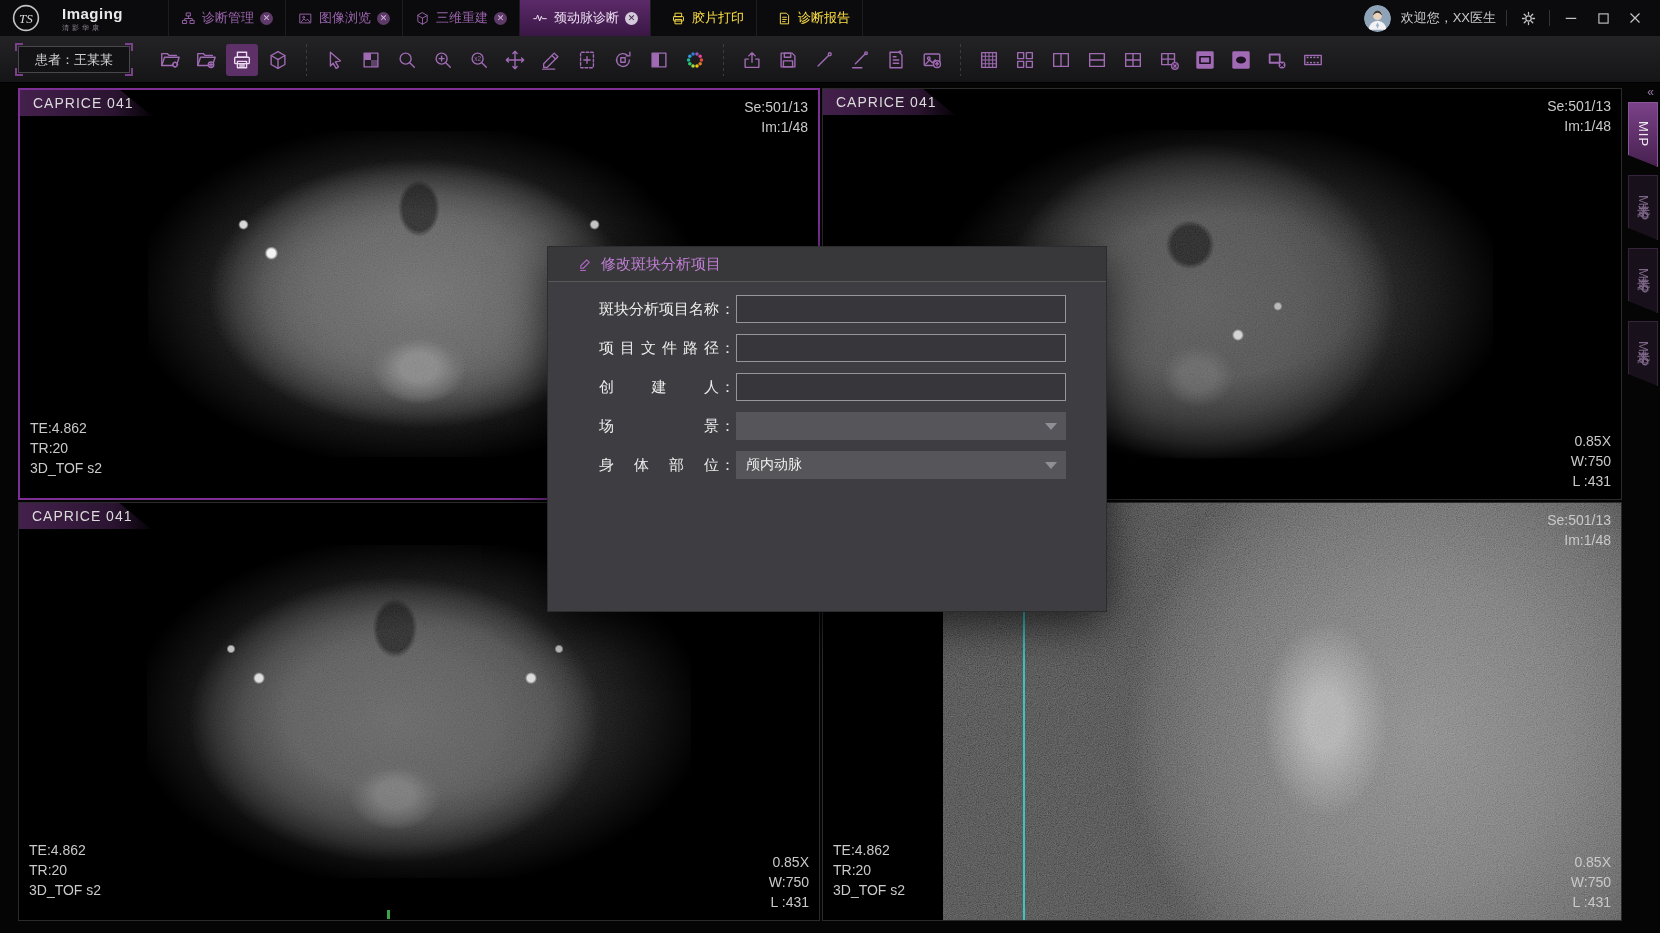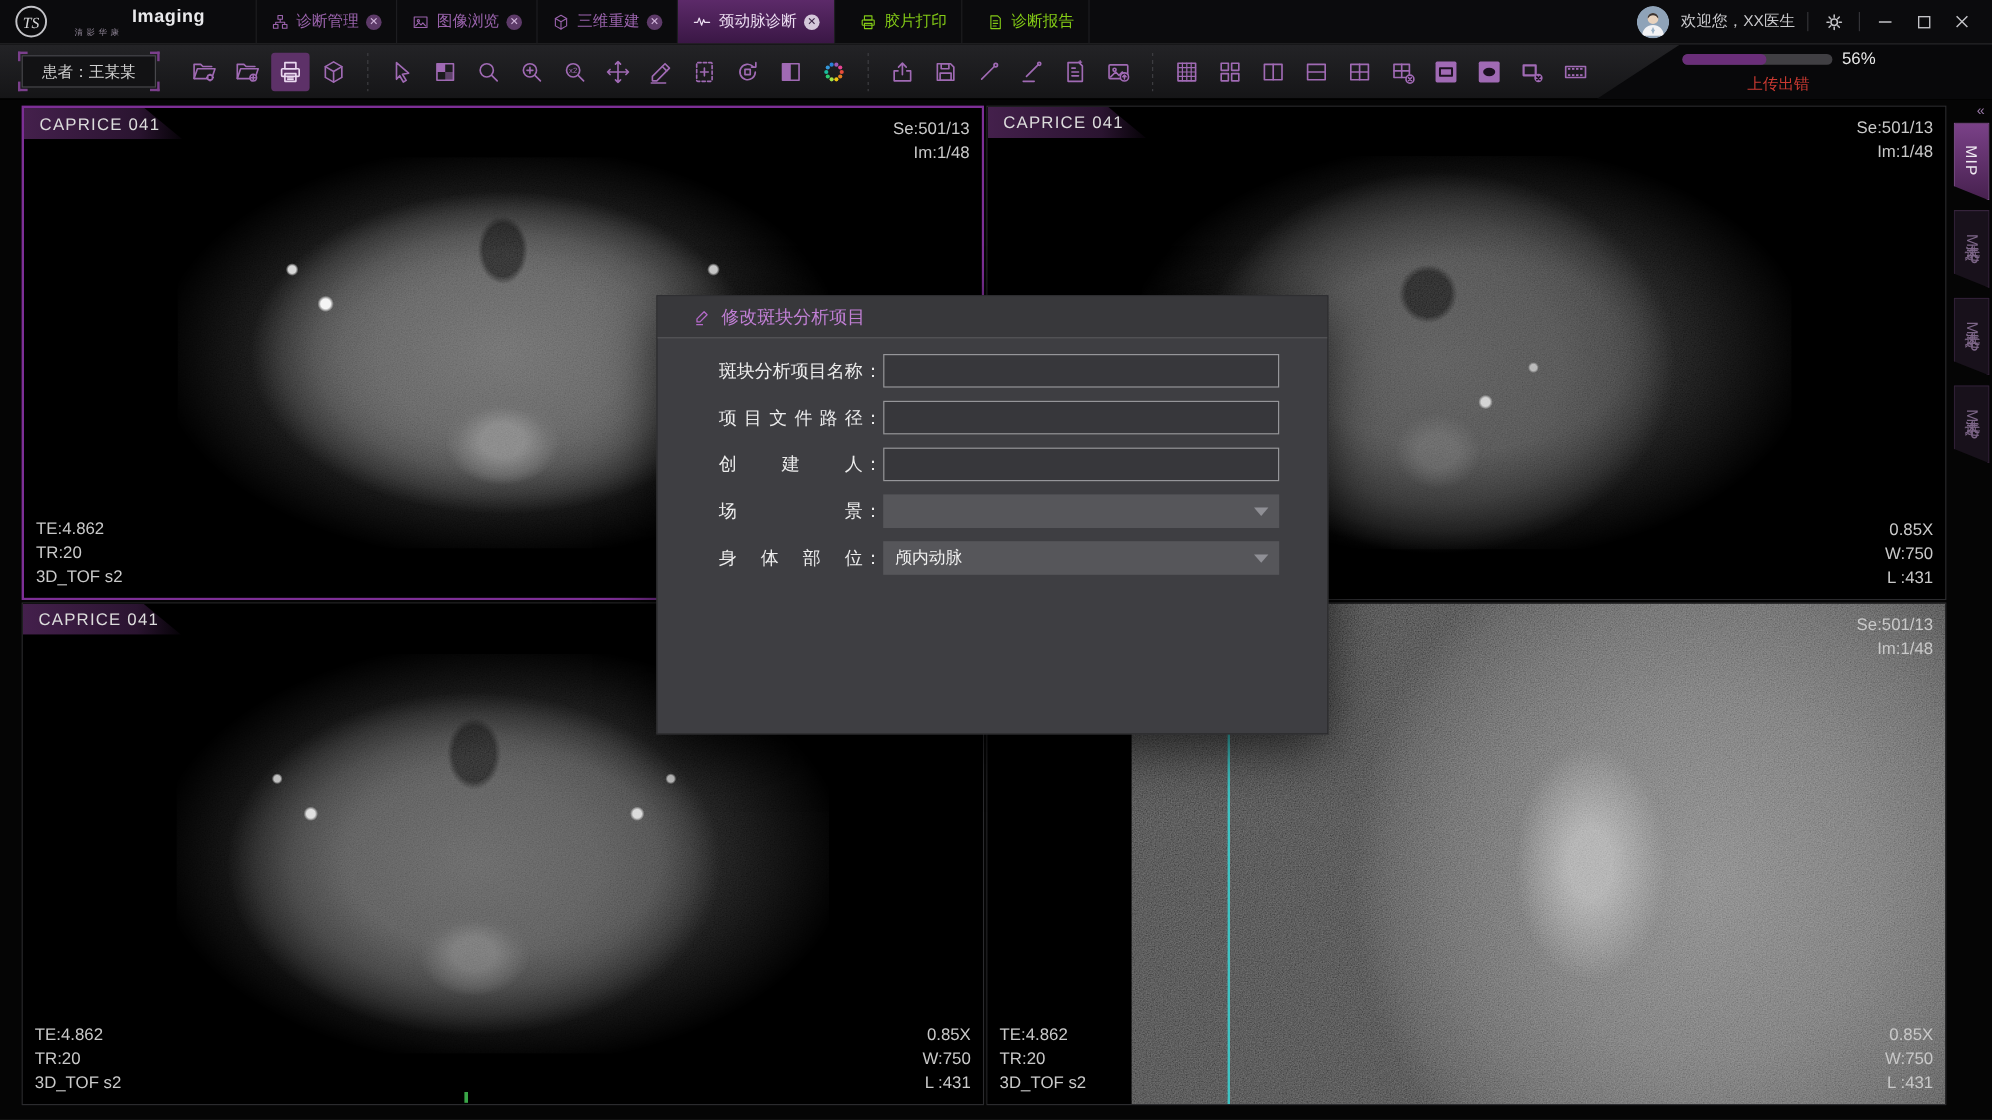--- a/index.html
+++ b/index.html
@@ -5,30 +5,30 @@
   * { margin:0; padding:0; box-sizing:border-box; }
   html,body { width:1660px; height:933px; overflow:hidden; background:#000; }
   body { font-family:"Liberation Sans","DejaVu Sans",sans-serif; color:#ddd; position:relative; }
 
   
   .topbar { position:absolute; left:0; top:0; width:1660px; height:37px; background:#0b0b0d;
             border-bottom:1px solid #232326; display:flex; align-items:stretch; z-index:20; }
   .brand { display:flex; align-items:center; gap:22px; padding:0 14px 0 12px; min-width:140px; }
   .logo { width:28px; height:28px; flex:0 0 auto; }
   .brand-text { display:flex; flex-direction:column; line-height:1; }
-  .brand-name { font-size:15px; font-weight:bold; color:#e9e9eb; letter-spacing:.5px;margin-left:48px; }
+  .brand-name { font-size:15px; font-weight:bold; color:#e9e9eb; letter-spacing:.5px; }
   .brand-sub { font-size:7px; color:#8d8394; letter-spacing:3px; margin-top:3px; }
 
   .tabs { display:flex; align-items:stretch;margin-left:28px; }
   .tab { display:flex; align-items:center; gap:6px; padding:0 12px; font-size:13px; cursor:default;
          border-left:1px solid #1d1d20; color:#9a63ac; position:relative; }
   .tab:last-child { border-right:1px solid #1d1d20; }
   .tab .ticon { display:flex; align-items:center; }
   .tab.active { background:linear-gradient(180deg,#5c2a69,#3a1745); color:#ecdef2; }
-  .tab.disabled { color:#84cc16;padding-left:20px; }
+  .tab.disabled { color:#fde047;padding-left:20px; }
   .tab .close-badge { width:13px; height:13px; border-radius:50%; background:#5d3a68; display:flex;
                       align-items:center; justify-content:center; font-size:9px; color:#d4b8dd; line-height:1; }
   .tab.active .close-badge { background:#d4c8da; color:#3a2344; }
 
   .user-area { margin-left:auto; display:flex; align-items:center; gap:10px; padding-right:14px; }
   .avatar { width:27px; height:27px; border-radius:50%; overflow:hidden; flex:0 0 auto; }
   .welcome { font-size:13px; color:#c9c9cc; white-space:nowrap; }
   .udiv { width:1px; height:16px; background:#333337; }
   .iconbtn { width:22px; height:22px; display:flex; align-items:center; justify-content:center; color:#c4c4c8; }
 
@@ -104,21 +104,21 @@
              -webkit-mask-image:radial-gradient(ellipse at 50% 50%, #000 35%, transparent 75%);
              mask-image:radial-gradient(ellipse at 50% 50%, #000 35%, transparent 75%); }
   .nz-strong { left:15%; right:0; top:0; bottom:0; opacity:.5; mix-blend-mode:screen; }
 
   .series-tab { position:absolute; left:0; top:0; height:26px; width:132px; padding-left:13px;
                 line-height:26px; font-size:14px; letter-spacing:1px; color:#dcdcdc;
                 background:linear-gradient(90deg,#44204c,#2a1430 72%, rgba(22,9,27,.25));
                 clip-path:polygon(0 0,76% 0,100% 100%,0 100%); }
   .ovl { position:absolute; font-size:14px; line-height:20px; color:#c9c9c9; }
   .ovl.tr { top:7px; right:10px; text-align:right; }
-  .ovl.bl { left:10px; bottom:8px; }
+  .ovl.bl { left:10px; bottom:20px; }
   .ovl.br { right:10px; bottom:8px; text-align:right; }
 
   .ref-line { position:absolute; left:200px; top:0; bottom:0; width:2px; background:#3ec4c4; }
   .loc-tick { position:absolute; left:368px; bottom:1px; width:3px; height:9px; background:#3aa648; }
 
   
   .rail { position:absolute; left:1626px; top:2px; width:34px; height:840px; }
   .rail-collapse { font-size:12px; color:#9a7aa8; text-align:right; padding-right:6px; height:17px; }
   .rail-tab { width:30px; height:65px; margin:0 0 8px 2px; display:flex; align-items:center; justify-content:center;
               writing-mode:vertical-rl; font-size:13px; letter-spacing:1px; color:#7d6688;
@@ -578,27 +578,20 @@
                   <rect x="5" y="14" width="2.2" height="1.7"></rect>
                   <rect x="8.7" y="14" width="2.2" height="1.7"></rect>
                   <rect x="12.4" y="14" width="2.2" height="1.7"></rect>
                   <rect x="16.1" y="14" width="2.2" height="1.7"></rect>
                 </g>
               </svg>
             </span>
           </button>
         </div>
       </div>
-    <div class="upload-panel">
-      <div class="progress-track">
-        <div class="progress-fill" id="prog-fill" style="width: 56%; background: rgb(106, 46, 121);"></div>
-      </div>
-      <span class="progress-pct">56%</span>
-      <div class="upload-err">上传出错</div>
-    </div>
   </div>
 
   <main class="stage">
     <section class="viewport" id="vp0">
       <div class="vimg"></div>
       <div class="noise-zone nz-soft">
           <svg>
             <rect width="100%" height="100%" filter="url(#mrinoise)"></rect>
           </svg>
         </div>

